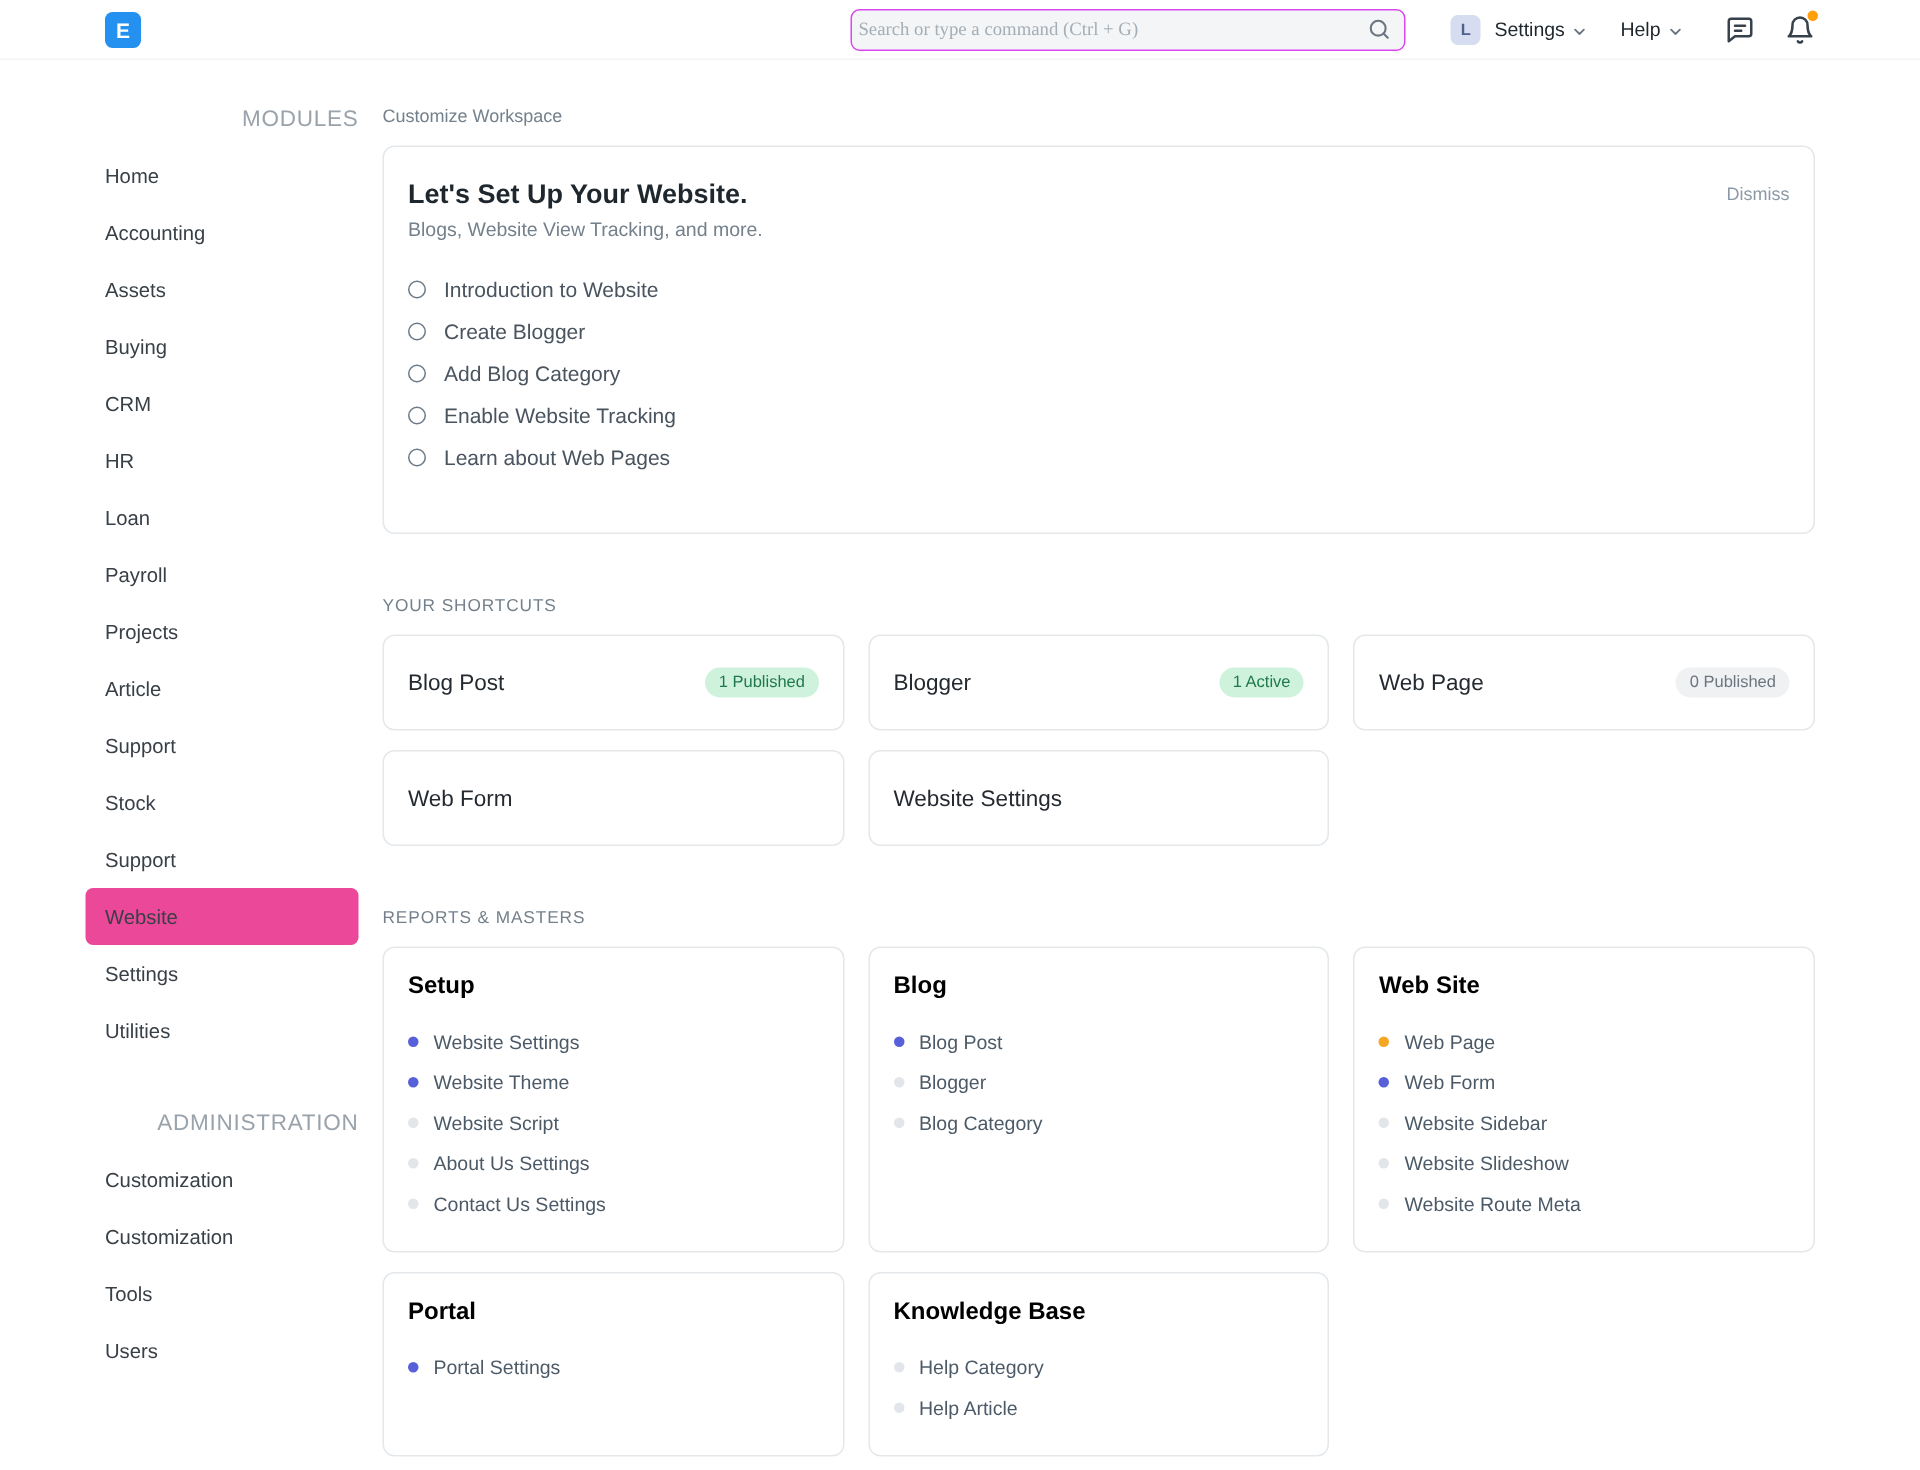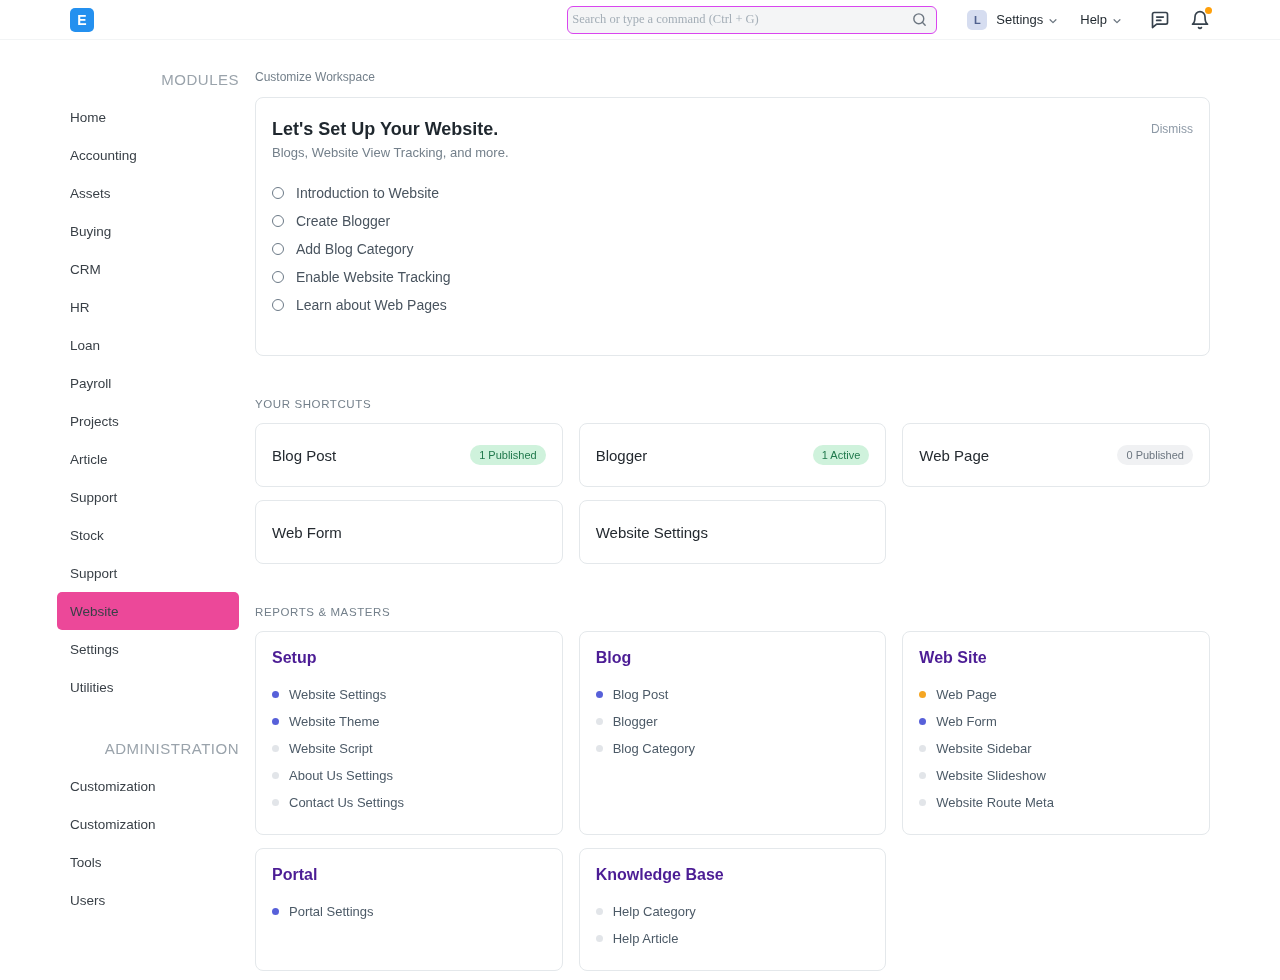--- a/index.html
+++ b/index.html
@@ -89,21 +89,21 @@
     height:64px; display:flex; align-items:center; justify-content:space-between;
     padding:0 16px; cursor:pointer;
   }
   .shortcut-label { font-size:15px; color:#242a30; }
   .badge { font-size:11px; padding:4px 9px; border-radius:11px; white-space:nowrap; }
   .badge:empty { display:none; }
   .badge-green { background:#cff2dc; color:#20794c; }
   .badge-gray { background:#f0f1f3; color:#6c7680; }
   
   .report-card { padding:17px 16px 18px 16px; }
-  .report-title { font-size:16px; font-weight:600; color:#4c1d95; margin-bottom:14px; }
+  .report-title { font-size:16px; font-weight:600; color:#000000; margin-bottom:14px; }
   .report-link { display:flex; align-items:center; gap:10px; height:27px; cursor:pointer; }
   .report-link-label { font-size:13px; color:#4c5a67; }
   .dot { width:7px; height:7px; border-radius:50%; background:#e2e5e9; flex-shrink:0; }
   .dot-blue { background:#5760d9; }
   .dot-orange { background:#f5a623; }
   .dot-gray { background:#e2e5e9; }
   
   .legend { display:flex; align-items:center; gap:26px; margin-top:16px; padding-left:16px; }
   .legend-item { display:flex; align-items:center; gap:8px; }
   .legend-label { font-size:12px; color:#6c7680; }

